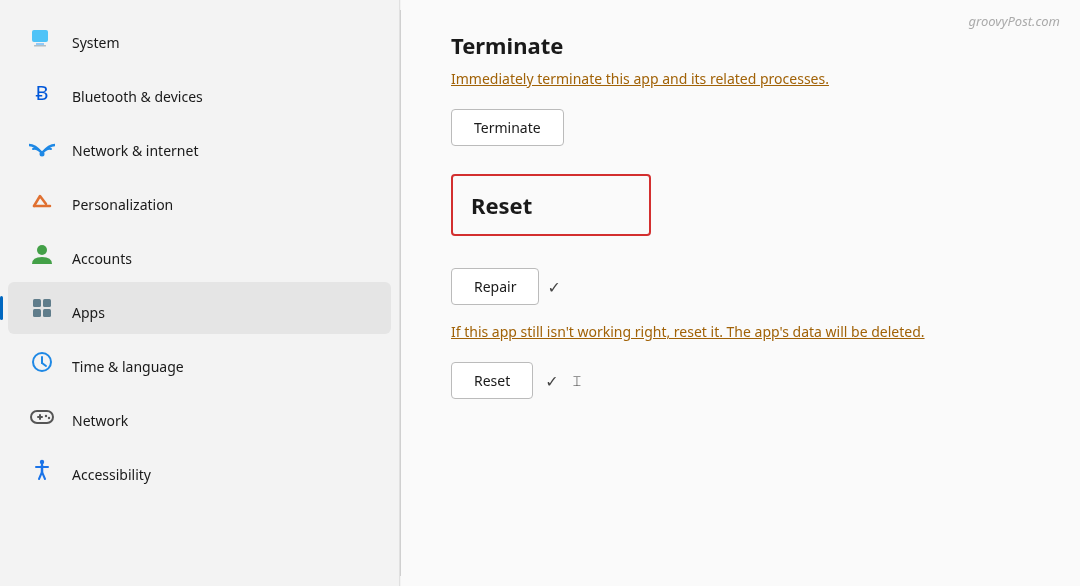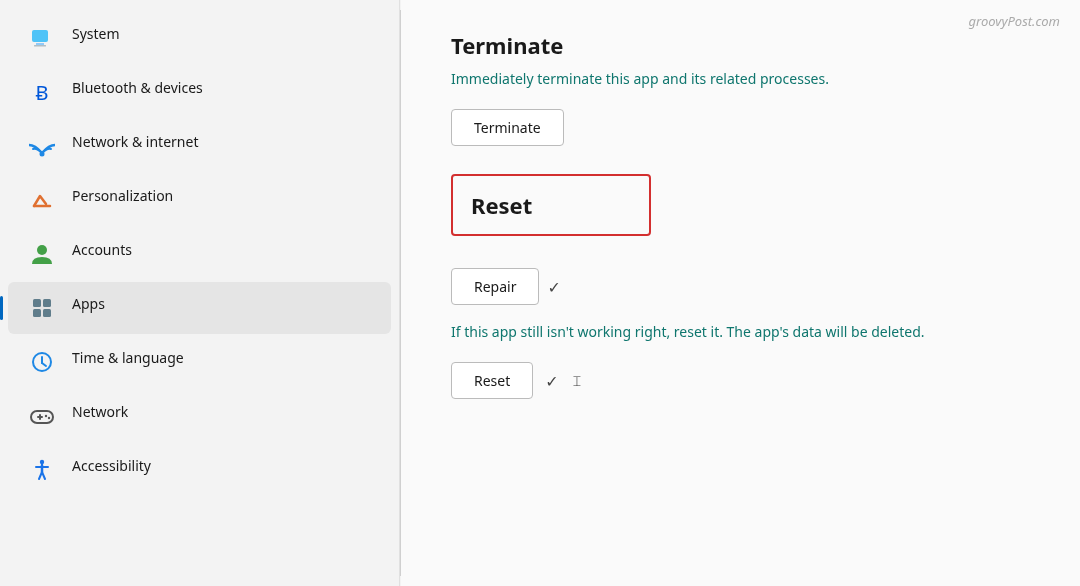--- a/index.html
+++ b/index.html
@@ -20,21 +20,21 @@
     .sidebar {
       width: 400px;
       background: #f3f3f3;
       padding: 10px 0;
       border-right: 1px solid #e0e0e0;
       flex-shrink: 0;
     }
 
     .sidebar-item {
       display: flex;
-      align-items: flex-start;
+      align-items: flex-end;
       padding: 12px 20px;
       cursor: pointer;
       border-radius: 6px;
       margin: 2px 8px;
       gap: 16px;
       font-size: 14px;
       color: #1a1a1a;
       position: relative;
     }
 
@@ -99,23 +99,24 @@
 
     .section-title {
       font-size: 22px;
       font-weight: 700;
       color: #1a1a1a;
       margin-bottom: 8px;
     }
 
     .section-desc {
       font-size: 14px;
-      color: #0f766e;
+      color: #a16207;
       margin-bottom: 20px;
       line-height: 1.5;
+      text-decoration: underline;
     }
 
     .btn {
       display: inline-block;
       padding: 8px 22px;
       border: 1px solid #bbb;
       border-radius: 4px;
       background: #fff;
       font-size: 14px;
       color: #1a1a1a;

